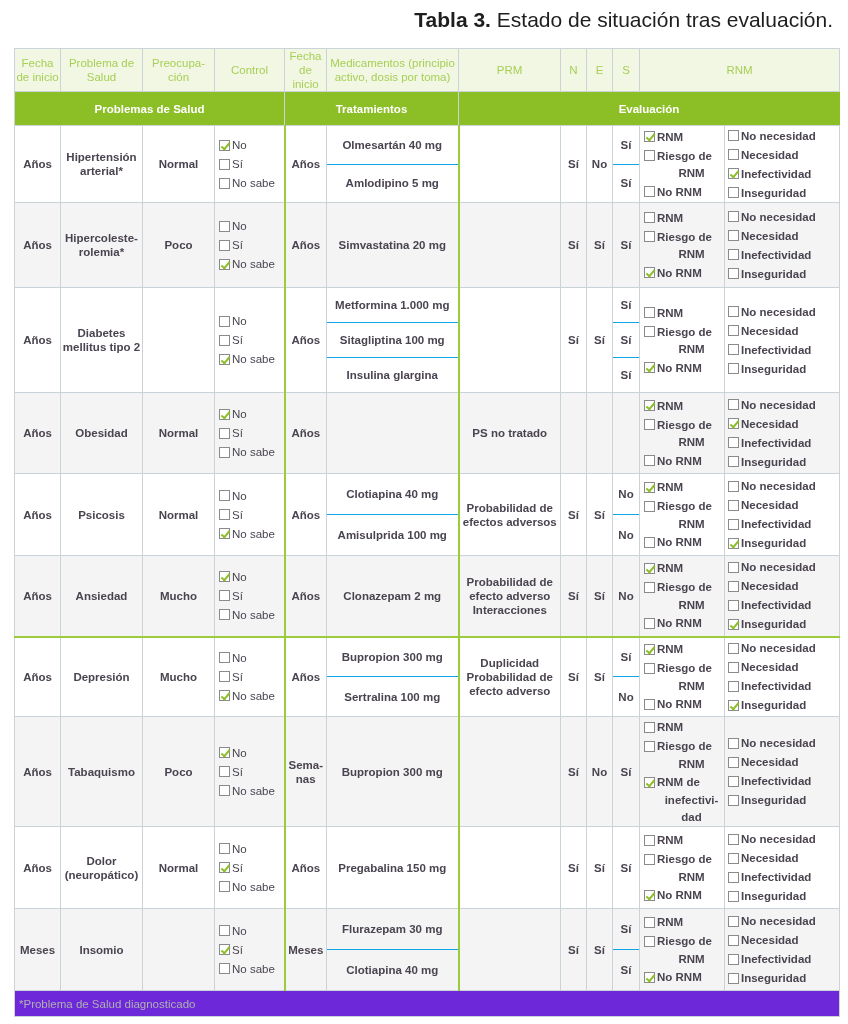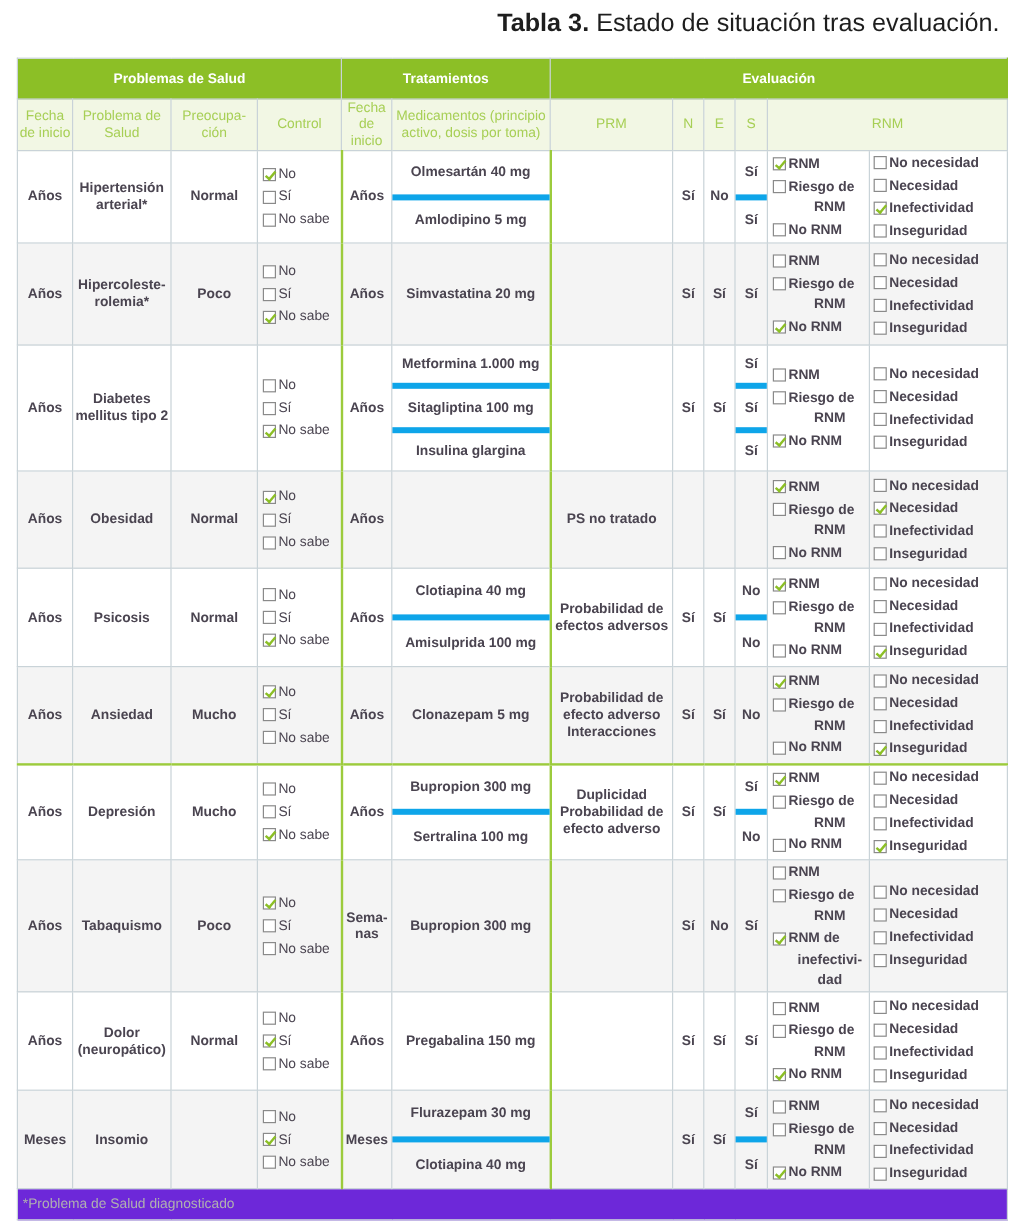--- a/index.html
+++ b/index.html
@@ -21,21 +21,21 @@
   .ctrl { text-align:left; padding-left:4px !important; }
   .opt { display:flex; align-items:center; height:19px; font-size:11.5px; white-space:nowrap; }
   .cb { width:11px; height:11px; border:1px solid #8a8a8a; background:#fff; margin-right:2px; flex:none;
         position:relative; box-sizing:border-box; }
   .cb.on::after { content:""; position:absolute; left:3px; top:0px; width:3px; height:7px;
         border-right:2px solid #8cbf26; border-bottom:2px solid #8cbf26; transform:rotate(40deg); }
   .rnm-a { text-align:left; padding-left:4px !important; }
   .rnm-a .indent { padding-left:15px; display:block; height:17px; line-height:17px; }
   .rnm-b { text-align:left; padding-left:3px !important; }
   .split { display:flex; flex-direction:column; height:100%; }
-  .split > div { flex:1; display:flex; align-items:center; justify-content:center; border-top:5px solid #0ea5e9; }
+  .split > div { flex:1; display:flex; align-items:center; justify-content:center; border-top:1px solid #0ea5e9; }
   .split > div:first-child { border-top:none; }
   td.splitcell { height:1px; }
   tr.greenline td { border-top:2px solid #9ccb3c; }
   .footnote { font-size:11.5px; color:#b0b0b0; text-align:left !important; padding-left:4px !important; background:#6d28d9; height:25px; }
 </style>
 </head>
 <body>
 
 <div class="caption"><b>Tabla 3.</b><span> Estado de situación tras evaluación.</span></div>
 
@@ -49,37 +49,37 @@
       <col style="width:132px">
       <col style="width:102px">
       <col style="width:26px">
     <col style="width:26px">
       <col style="width:27px">
       <col style="width:85px">
       <col style="width:115px">
   </colgroup>
   <thead>
     <tr>
-      <th class="group" colspan="4">Problemas de Salud</th>
-      <th class="group" colspan="2">Tratamientos</th>
-      <th class="group" colspan="6">Evaluación</th>
-    </tr>
-    <tr>
       <th class="sub">Fecha de inicio</th>
       <th class="sub">Problema de Salud</th>
       <th class="sub">Preocupa-ción</th>
       <th class="sub">Control</th>
       <th class="sub">Fecha de inicio</th>
       <th class="sub">Medicamentos (principio activo, dosis por toma)</th>
       <th class="sub">PRM</th>
       <th class="sub">N</th>
       <th class="sub">E</th>
       <th class="sub">S</th>
       <th class="sub" colspan="2">RNM</th>
     </tr>
+    <tr>
+      <th class="group" colspan="4">Problemas de Salud</th>
+      <th class="group" colspan="2">Tratamientos</th>
+      <th class="group" colspan="6">Evaluación</th>
+    </tr>
   </thead>
   <tbody id="tbody">
       <tr style="height: 75px;">
         <td class="bold">Años</td>
         <td class="bold">Hipertensión arterial*</td>
         <td class="bold">Normal</td>
         <td class="ctrl">
           <div class="opt">
             <span class="cb on"></span>
             <span>No</span>
@@ -409,21 +409,21 @@
           <div class="opt">
             <span class="cb"></span>
             <span>Sí</span>
           </div>
           <div class="opt">
             <span class="cb"></span>
             <span>No sabe</span>
           </div>
         </td>
         <td class="bold green-l">Años</td>
-        <td class="bold splitcell"><span>Clonazepam 5 mg</span></td>
+        <td class="bold splitcell"><span>Clonazepam 2 mg</span></td>
         <td class="bold green-l">Probabilidad de efecto adverso Interacciones</td>
         <td class="bold">Sí</td>
         <td class="bold">Sí</td>
         <td class="bold splitcell"><span>No</span></td>
         <td class="rnm-a bold">
           <div class="opt">
             <span class="cb on"></span>
             <span>RNM</span>
           </div>
           <div class="opt">

